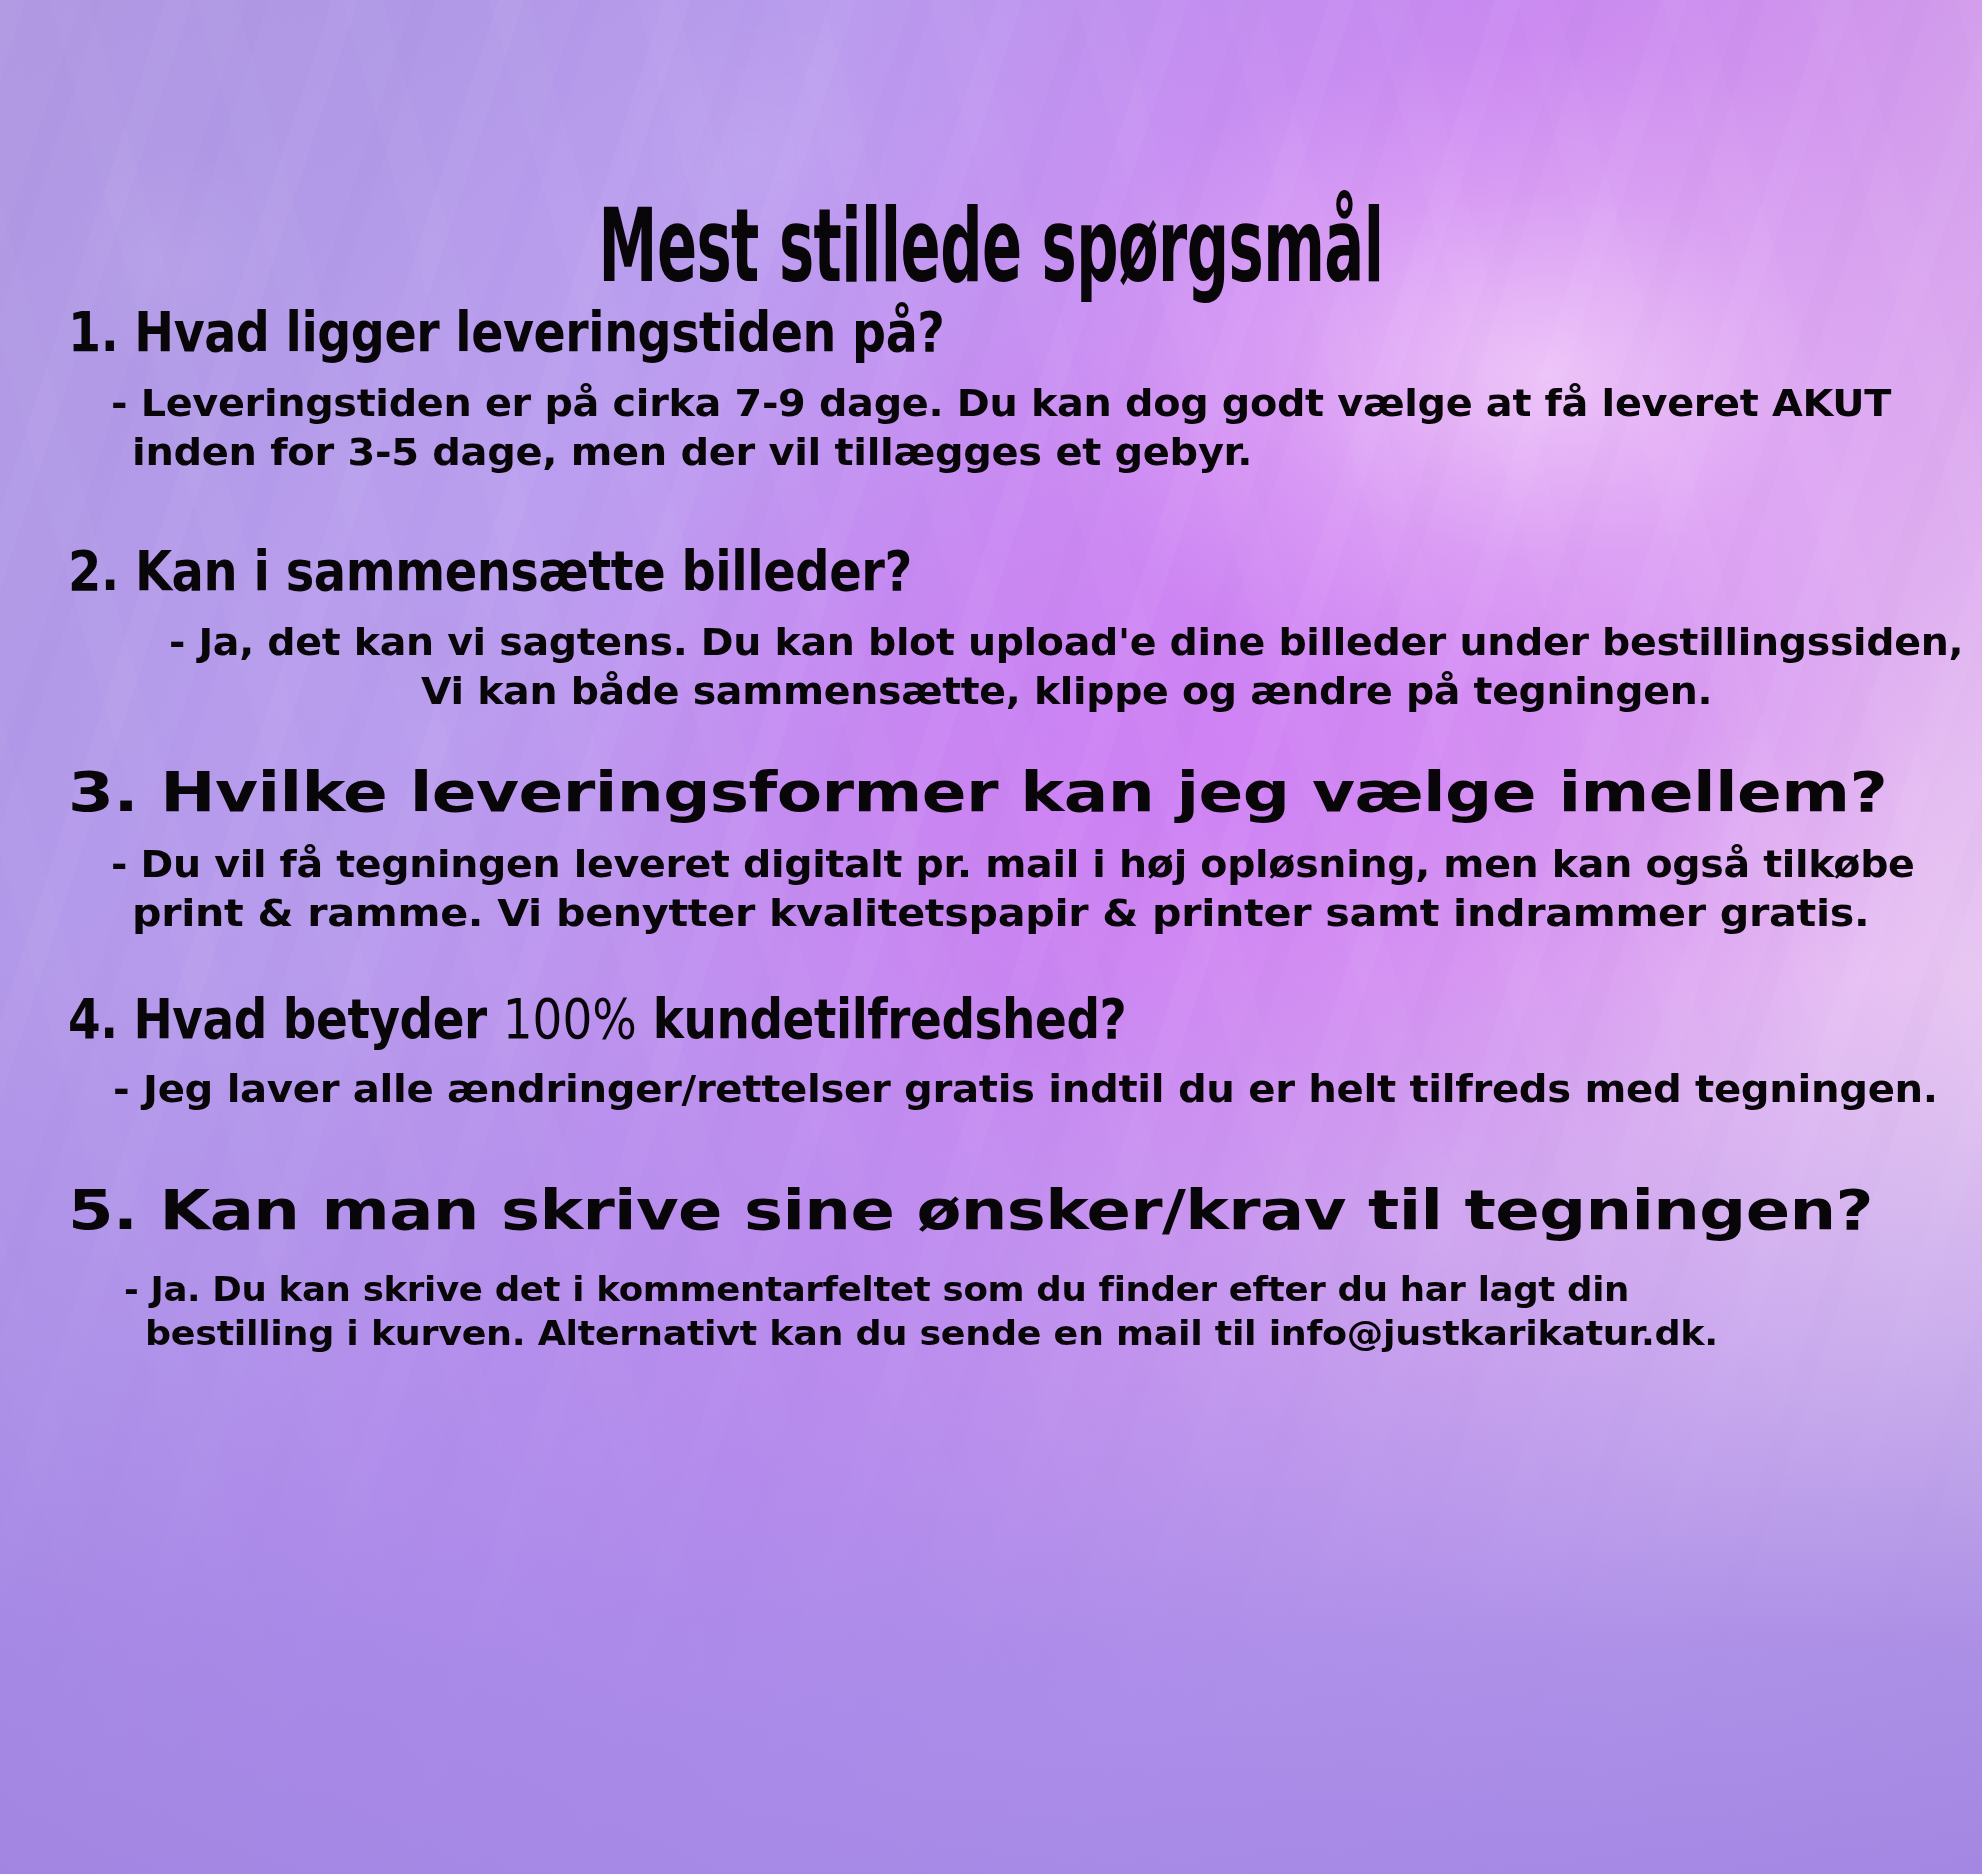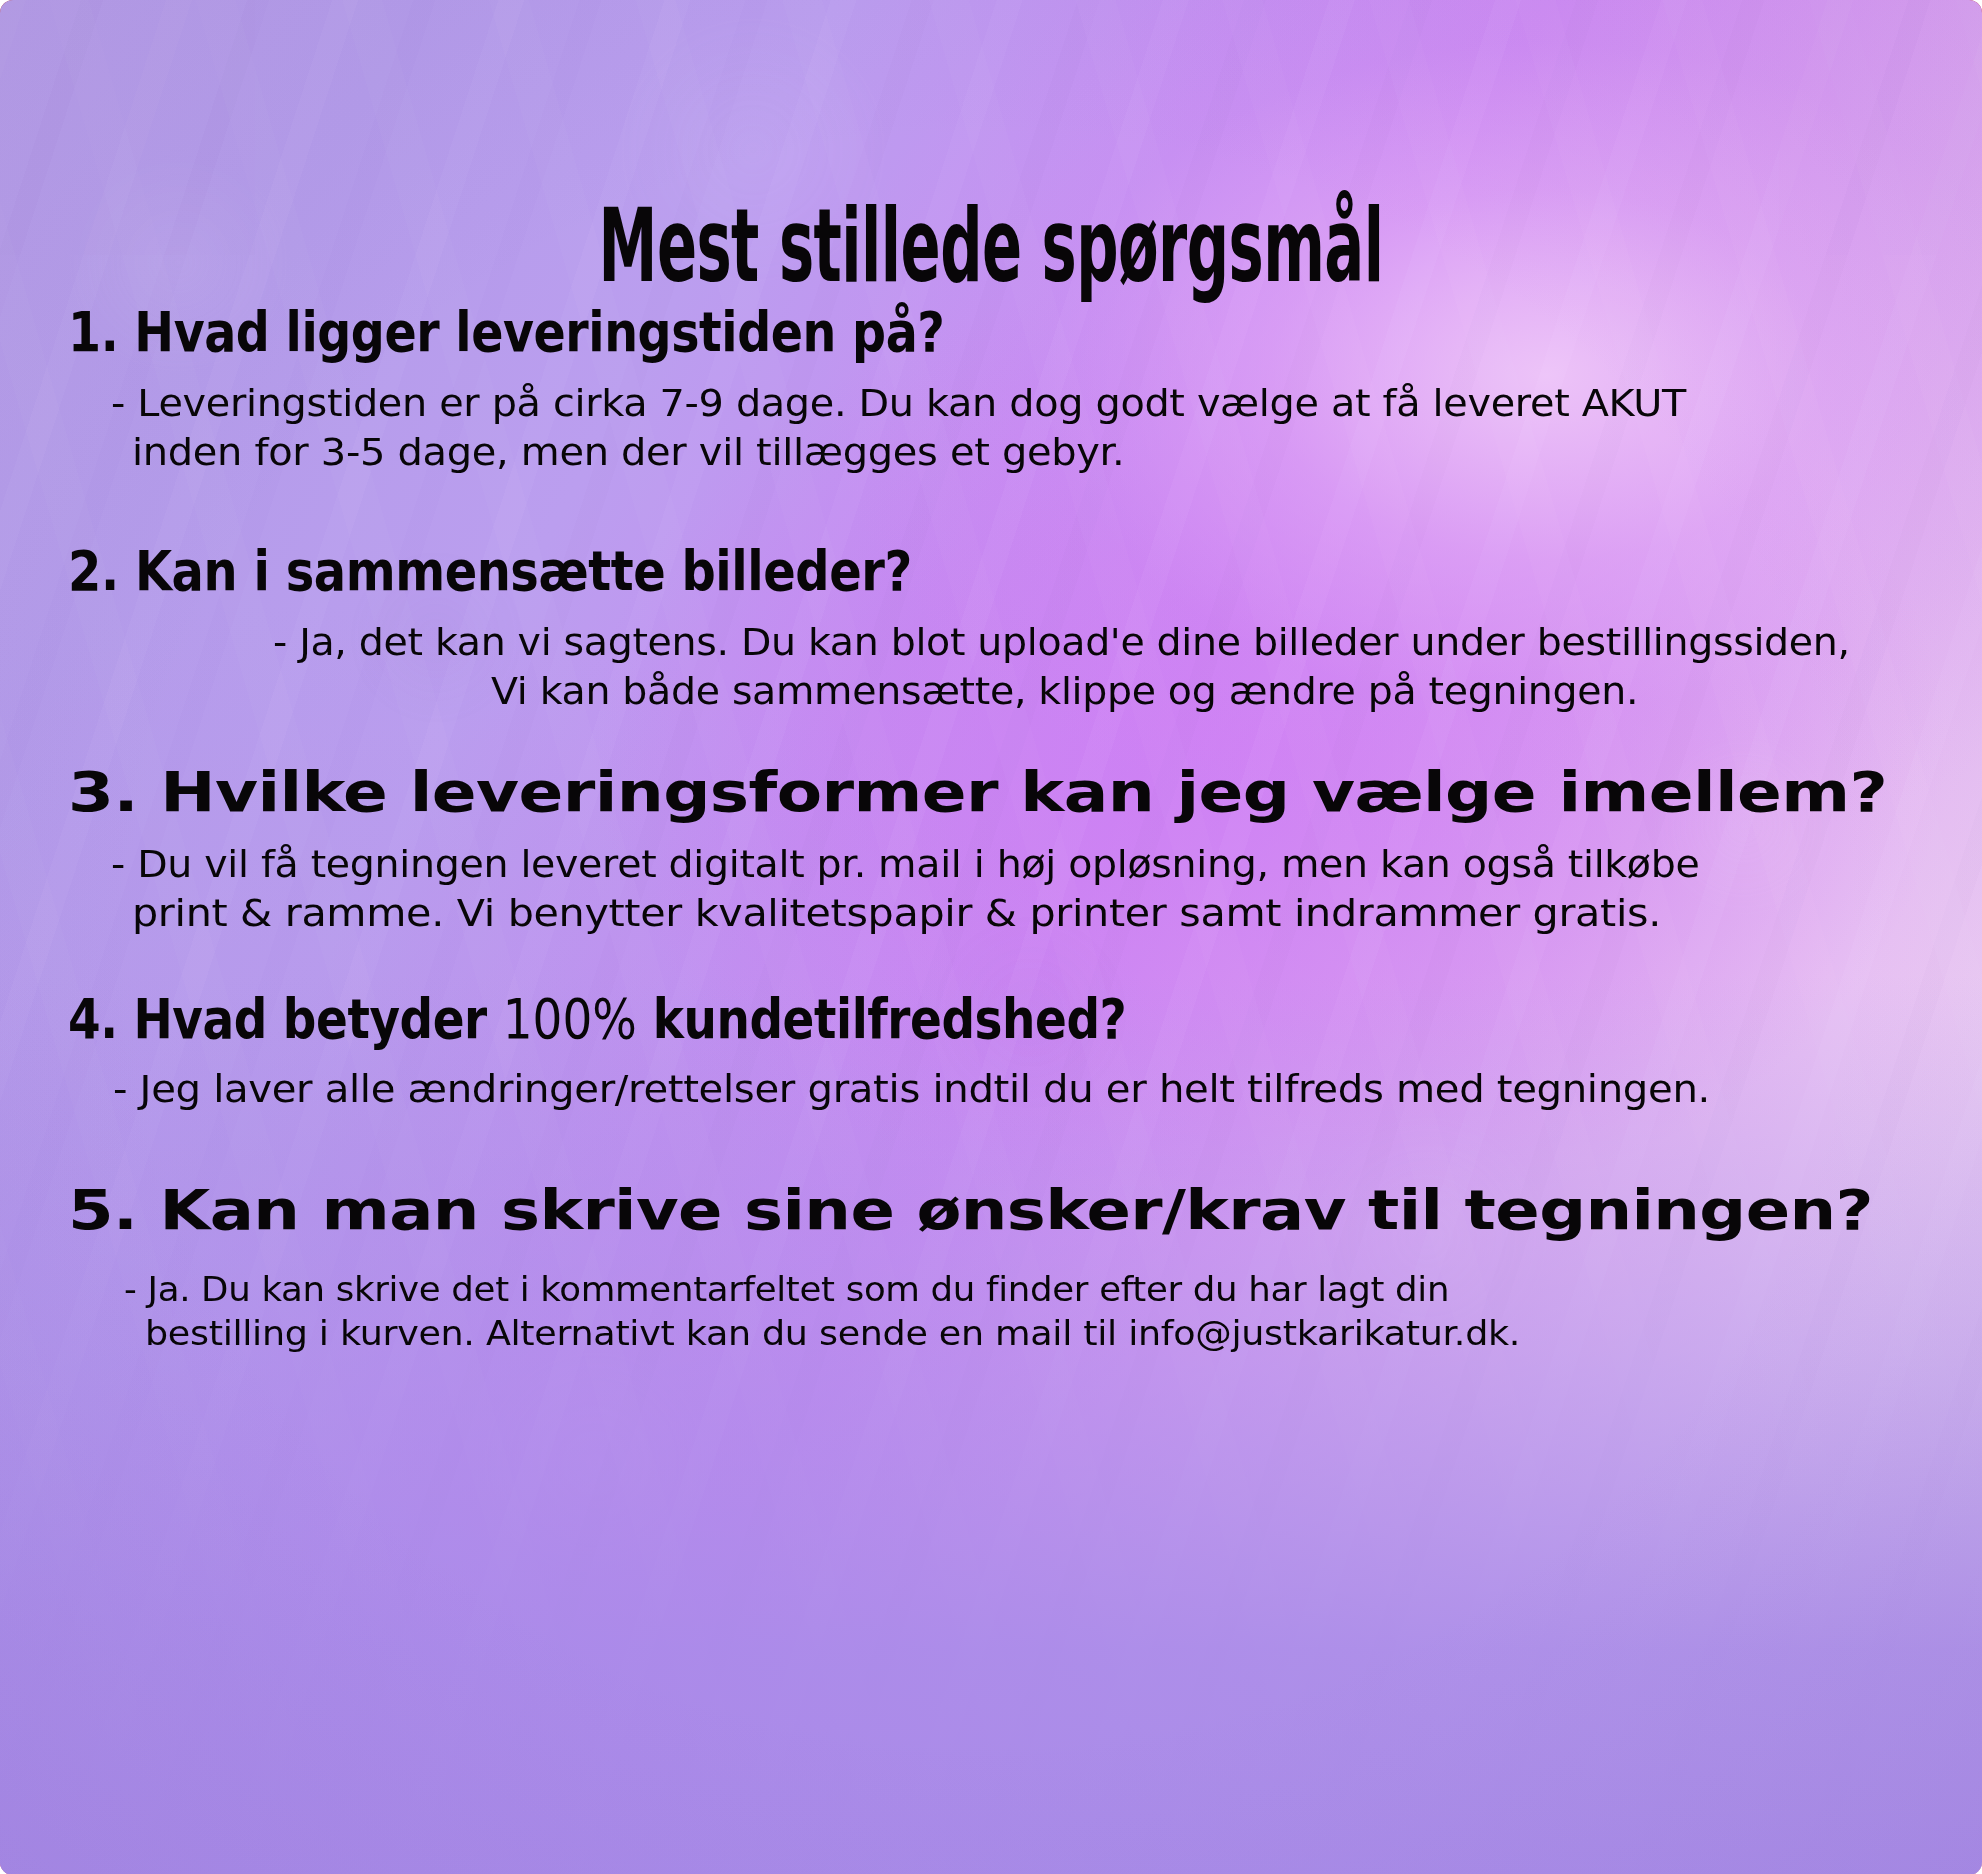--- a/index.html
+++ b/index.html
@@ -15,21 +15,20 @@
   }
 
   
   #faq-poster {
     position: relative;
     width: 1982px;
     height: 1875px;
     overflow: hidden;
     background-color: #b91c1c;
     isolation: isolate;
-    border-radius: 13px;
   }
   .bg-layer {
     position: absolute;
     inset: 0;
     pointer-events: none;
   }
   
   #bg-base {
     background:
       linear-gradient(118deg,
@@ -160,21 +159,21 @@
     font-family: "DejaVu Sans", sans-serif;
     font-weight: 400;
     letter-spacing: 0px;
   }
 
   .faq-answer {
     position: absolute;
     left: 132px;
     right: 38px;
     font-family: "DejaVu Sans", sans-serif;
-    font-weight: 400;
+    font-weight: 700;
     font-size: 39px;
     line-height: 1.30;
     letter-spacing: -0.3px;
   }
   .faq-answer .ans-line { display: block; white-space: nowrap; }
   .faq-answer .ans-line.indent { margin-left: 21px; }
 
   
   #faq-1 { top: 0px; }
   #faq-1 .faq-question { top: 24.5px; }

